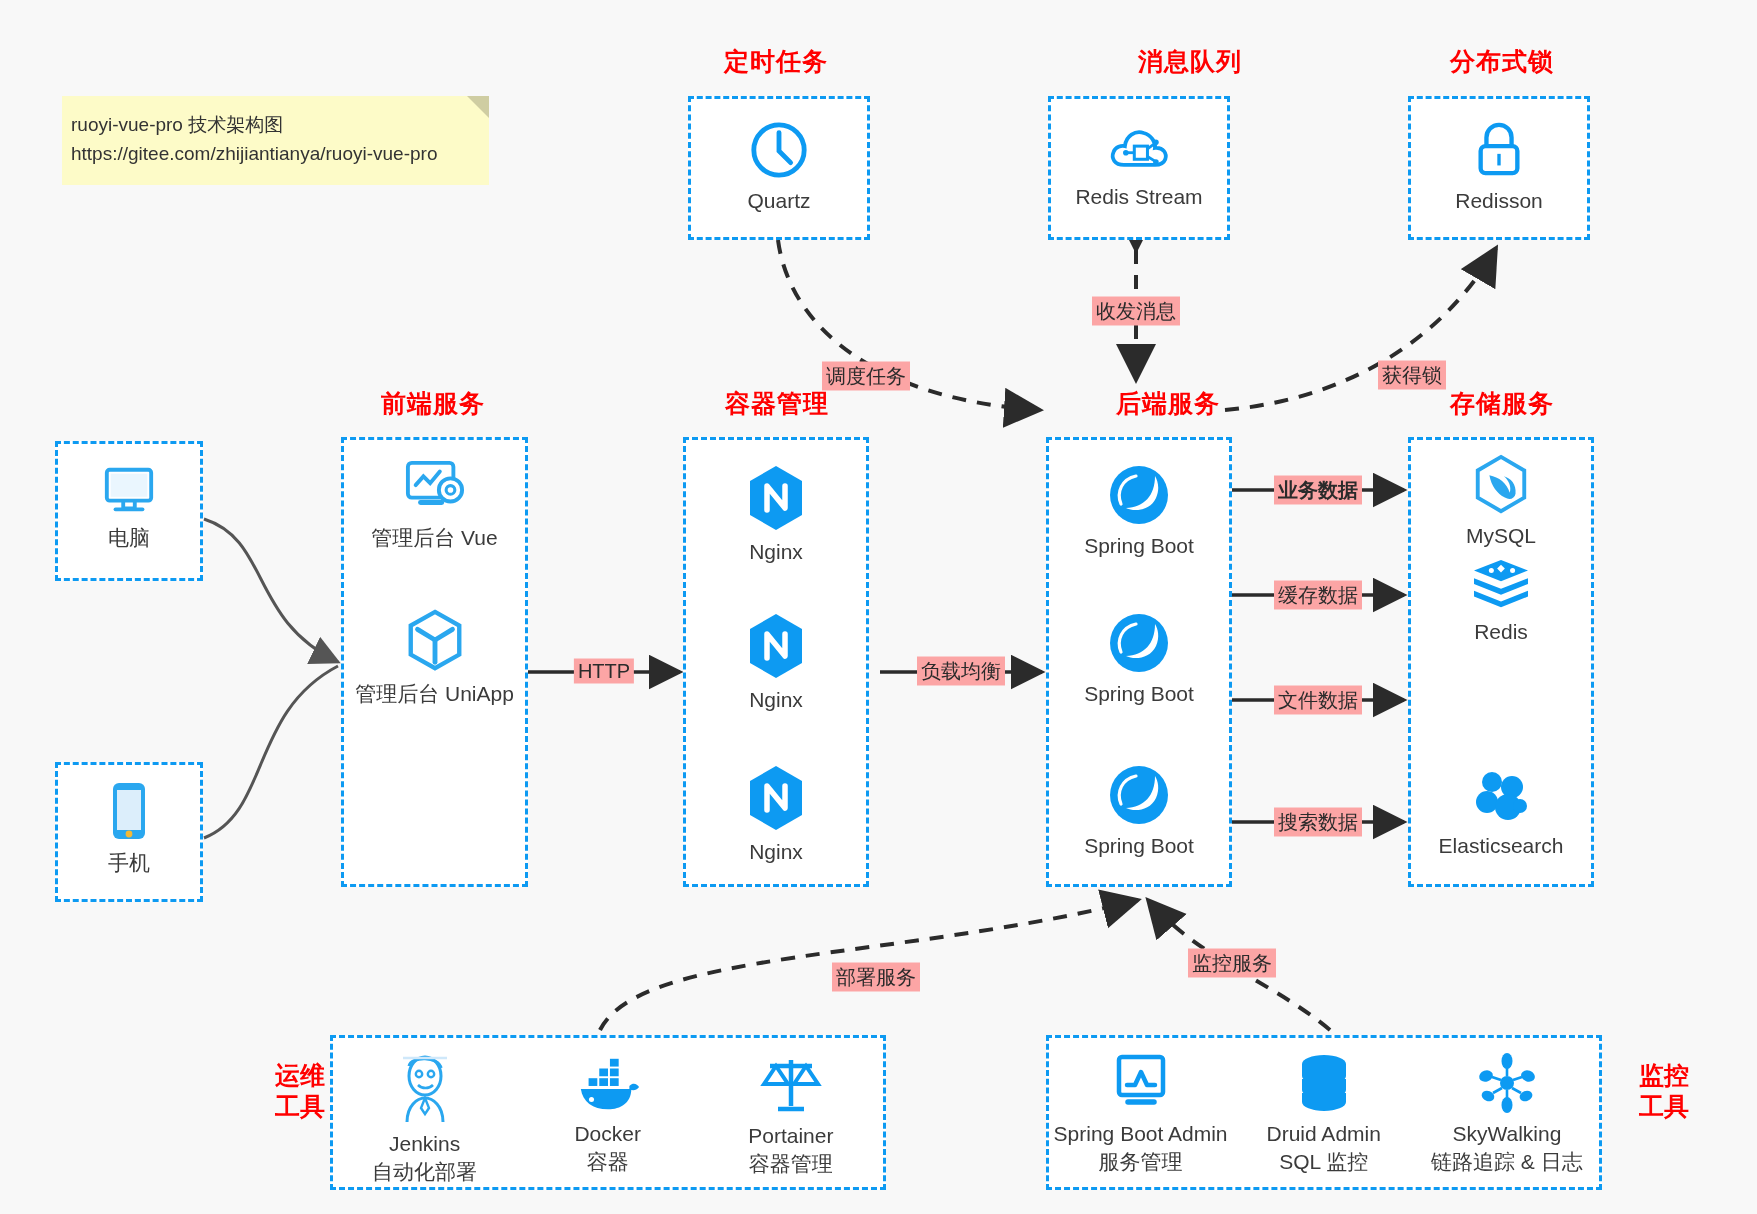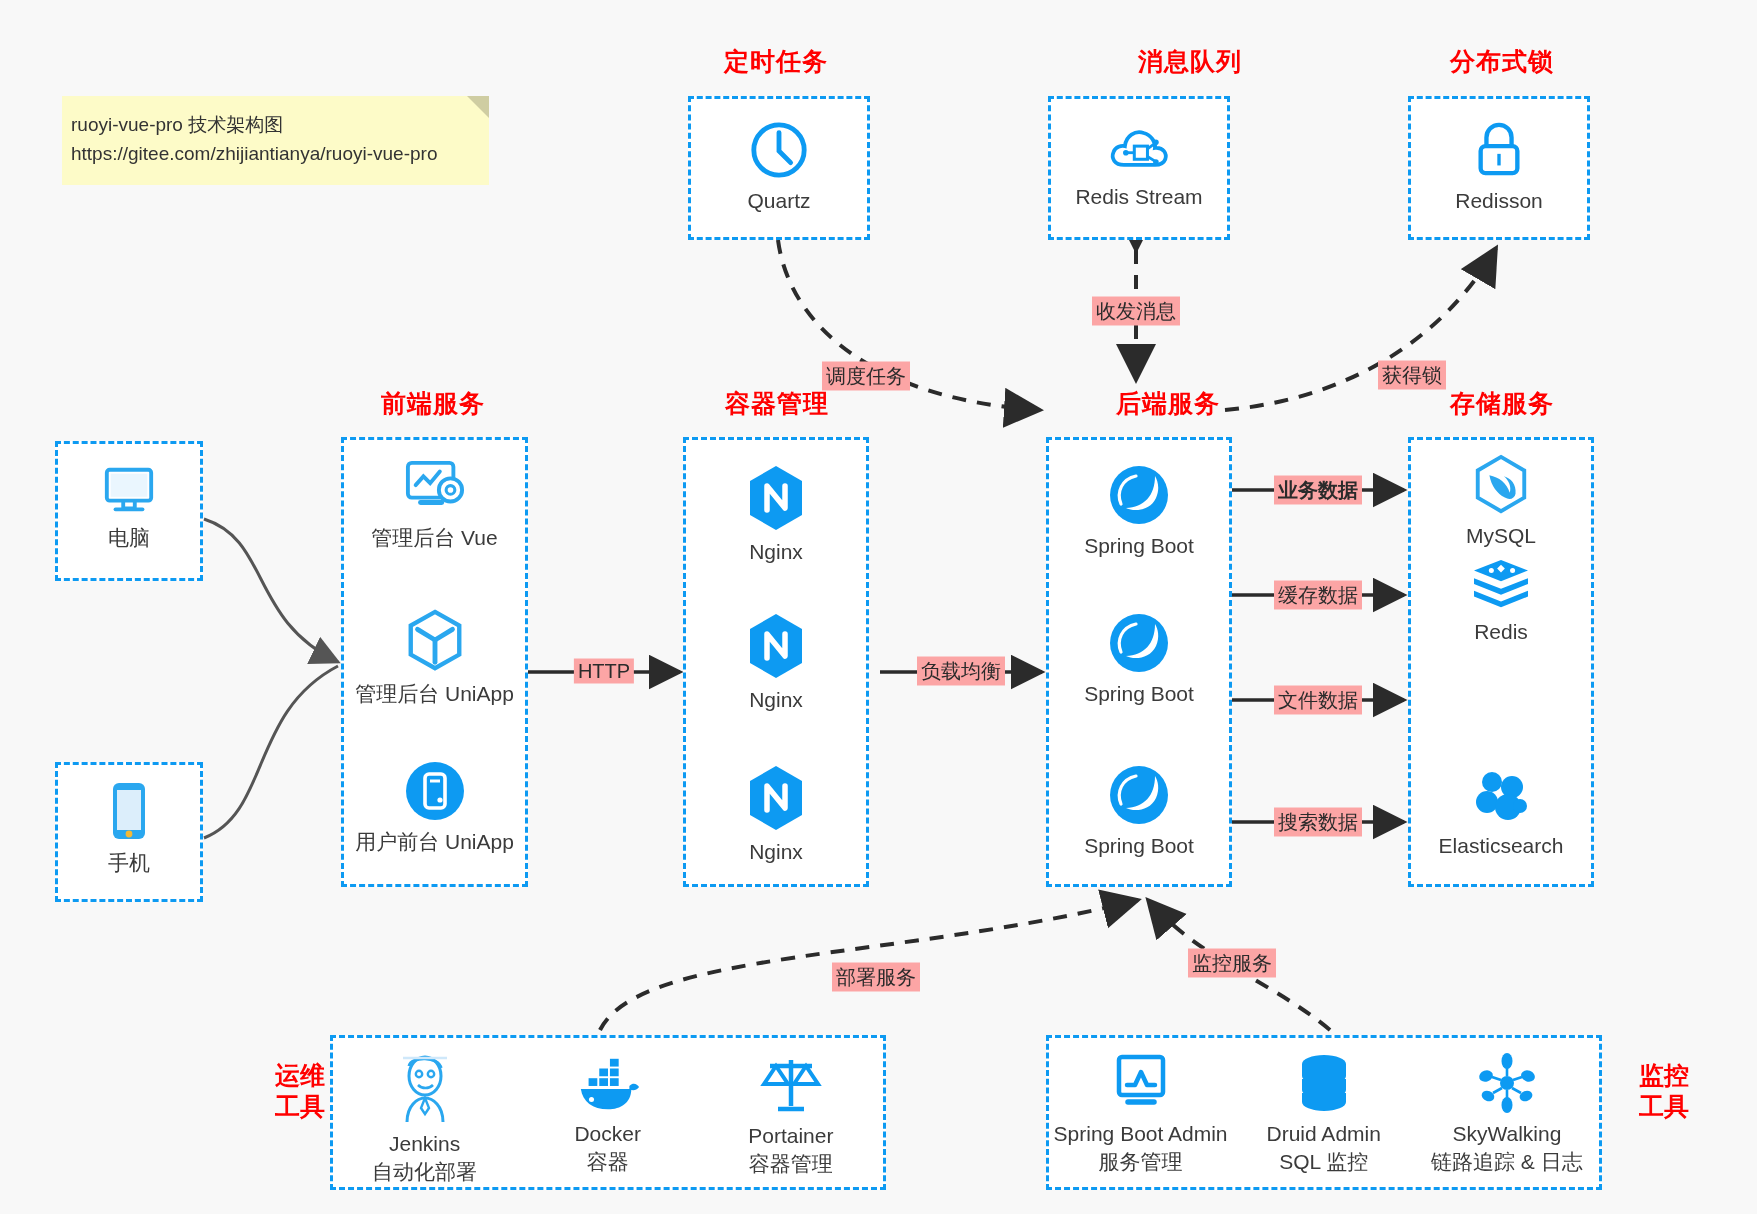--- a/index.html
+++ b/index.html
@@ -251,31 +251,20 @@
     <div class="node" style="top:168px;">
       <span class="ico">
         <svg width="64" height="66" viewBox="0 0 64 68">
           <path d="M32 4 L57 18 L57 48 L32 62 L7 48 L7 18 Z" fill="none" stroke="#2aa7ef" stroke-width="4.5"></path>
           <path d="M32 33 L32 56" stroke="#2aa7ef" stroke-width="5" stroke-linecap="round"></path>
           <path d="M32 33 L14 22" stroke="#2aa7ef" stroke-width="5" stroke-linecap="round"></path>
           <path d="M32 33 L50 22" stroke="#2aa7ef" stroke-width="5" stroke-linecap="round"></path>
         </svg>
       </span>
       <span class="cap">管理后台 UniApp</span>
-    </div>
-    <div class="node" style="top:320px;">
-      <span class="ico">
-        <svg width="62" height="62" viewBox="0 0 62 62">
-          <circle cx="31" cy="31" r="29" fill="#0d9af2"></circle>
-          <rect x="21" y="14" width="20" height="34" rx="4" fill="none" stroke="#ffffff" stroke-width="3.6"></rect>
-          <line x1="26" y1="21" x2="36" y2="21" stroke="#ffffff" stroke-width="3"></line>
-          <circle cx="36" cy="40" r="2.6" fill="#ffffff"></circle>
-        </svg>
-      </span>
-      <span class="cap">用户前台 UniApp</span>
     </div>
   </div>
 
   <div class="grp-title" style="left:725px;top:387px;">容器管理</div>
   <div class="group" style="left:683px;top:437px;width:186px;height:450px;">
     <div class="node" style="top:24px;">
       <span class="ico">
         <svg width="62" height="68" viewBox="0 0 62 68">
           <path d="M31 2 L57 17 L57 51 L31 66 L5 51 L5 17 Z" fill="#0d9af2"></path>
           <path d="M22 46 L22 22 L40 44 L40 22" fill="none" stroke="#ffffff" stroke-width="5.5" stroke-linejoin="round" stroke-linecap="round"></path>

